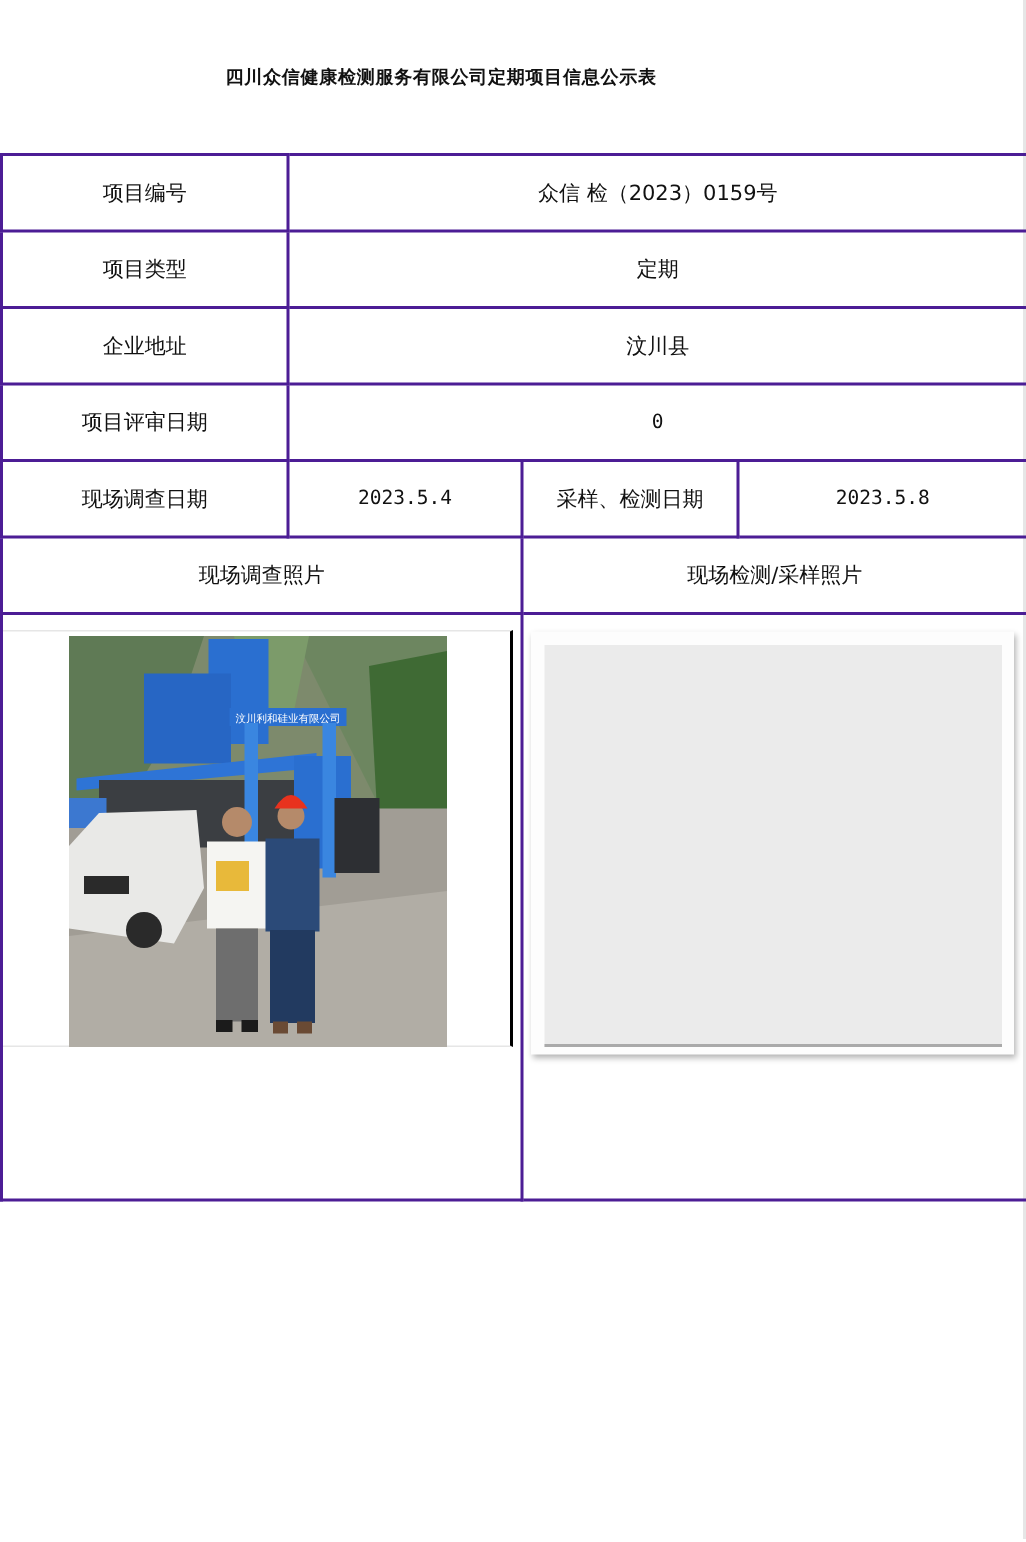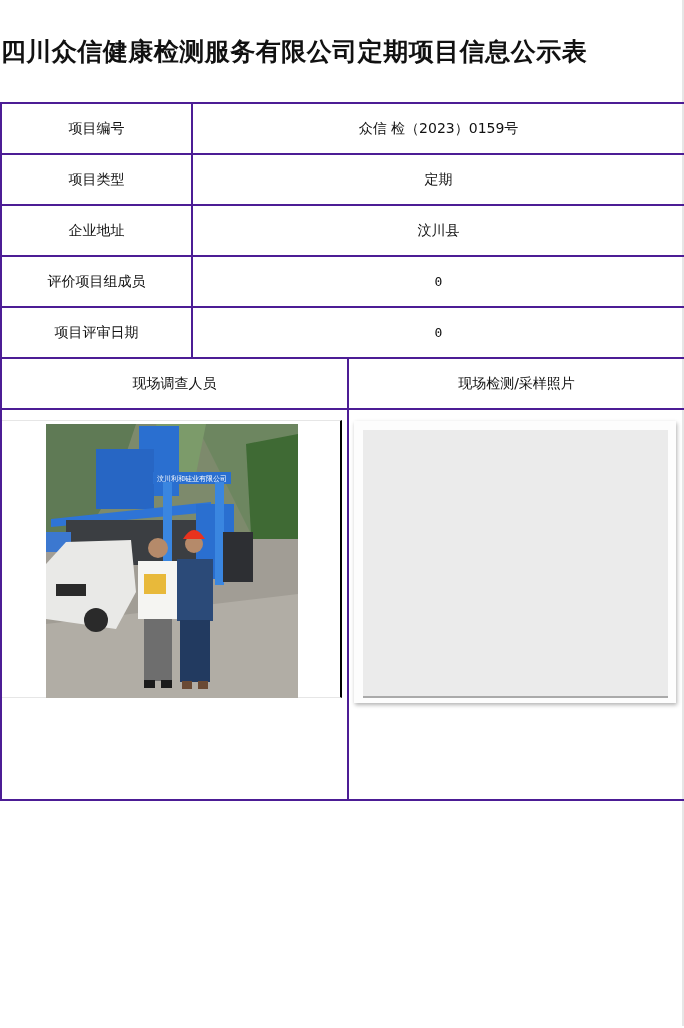--- a/index.html
+++ b/index.html
@@ -8,21 +8,21 @@
     font-family: "DejaVu Sans", "Liberation Sans", sans-serif;
     color: #111;
   }
   .page-border {
     position: absolute; left: 0; top: 0; width: 682px; height: 1026px;
     border-right: 2px solid #e6e6e6; box-sizing: content-box;
   }
   .title {
     position: absolute; left: 0; top: 0; width: 588px; height: 102px;
     display: flex; align-items: center; justify-content: center;
-    font-size: 25px; font-weight: bold; letter-spacing: 0.5px;
+    font-size: 12px; font-weight: bold; letter-spacing: 0.5px;
   }
   table.info {
     position: absolute; left: 0; top: 102px;
     width: 684px; border-collapse: collapse; table-layout: fixed;
   }
   table.info td {
     border: 2px solid #4c1d95; text-align: center; vertical-align: middle;
     height: 49px; padding: 0; font-size: 14px; color: #111;
   }
   table.info td.mono { font-family: "DejaVu Sans Mono", "Liberation Mono", monospace; font-size: 13px; }
@@ -68,29 +68,31 @@
   </tr>
   <tr>
     <td>项目类型</td>
     <td colspan="3">定期</td>
   </tr>
   <tr>
     <td>企业地址</td>
     <td colspan="3">汶川县</td>
   </tr>
   <tr>
-    <td>评价项目组成员</td>
+    <td>项目评审日期</td>
     <td colspan="3" class="mono">0</td>
   </tr>
   <tr>
-    <td>项目评审日期</td>
-    <td colspan="3" class="mono">0</td>
+    <td>现场调查日期</td>
+    <td class="mono">2023.5.4</td>
+    <td>采样、检测日期</td>
+    <td class="mono">2023.5.8</td>
   </tr>
   <tr class="photo-head">
-    <td colspan="2">现场调查人员</td>
+    <td colspan="2">现场调查照片</td>
     <td colspan="2">现场检测/采样照片</td>
   </tr>
   <tr>
     <td colspan="2" class="photo-cell">
       <div class="left-photo-frame">
         <div class="site-photo">
           <svg width="252" height="274" viewBox="0 0 252 274" xmlns="http://www.w3.org/2000/svg">
             <rect x="0" y="0" width="252" height="274" fill="#7d8a6c"></rect>
             <polygon points="0,0 90,0 70,60 40,110 0,120" fill="#5f7a55"></polygon>
             <polygon points="150,0 252,0 252,170 230,170 210,120 190,80 170,40" fill="#6d8660"></polygon>

